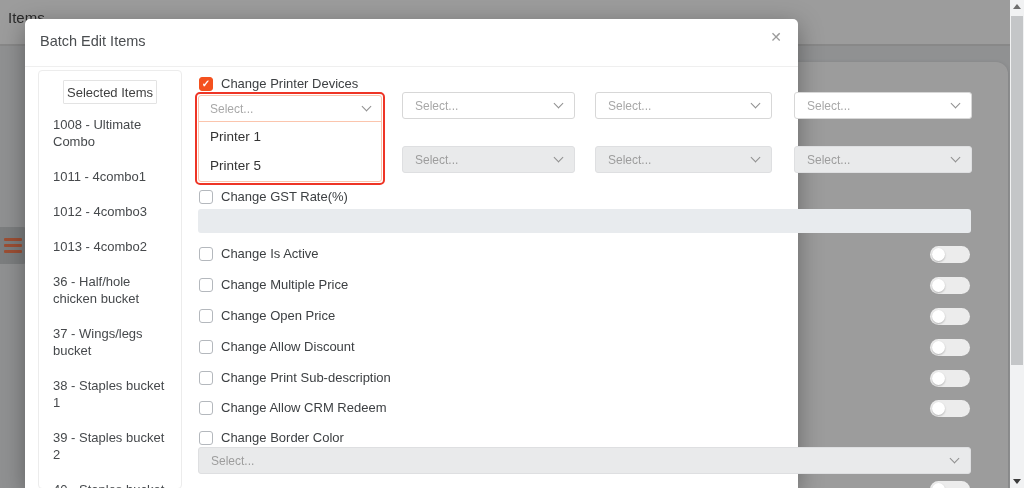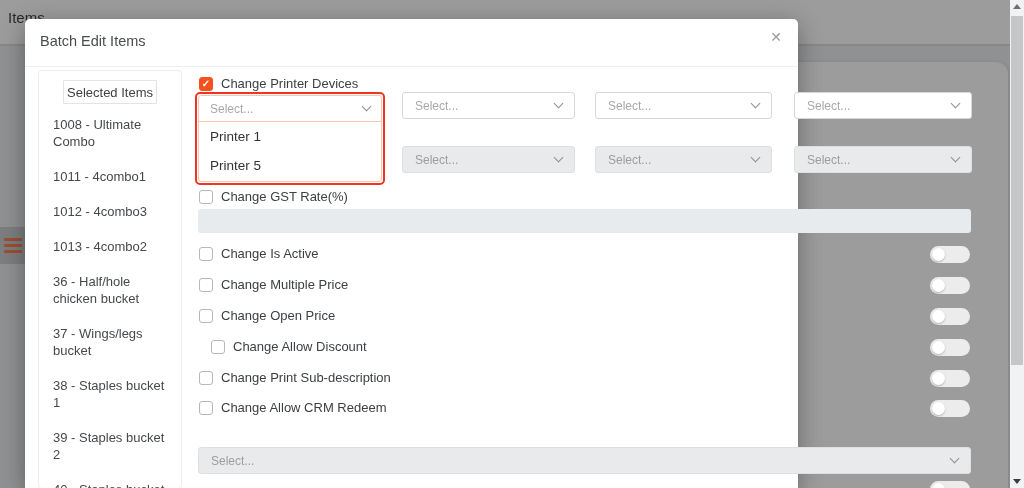--- a/index.html
+++ b/index.html
@@ -186,21 +186,21 @@
     </div>
 
   <div class="cb-row" style="left:174px; top:289px;">
     <span class="cb"></span>
     <span class="cb-label">Change Open Price</span>
   </div>
   <div class="toggle" style="top:289px;">
       <span class="knob"></span>
     </div>
 
-  <div class="cb-row" style="left:174px; top:320px;margin-left:12px;">
+  <div class="cb-row" style="left:174px; top:320px;">
     <span class="cb"></span>
     <span class="cb-label">Change Allow Discount</span>
   </div>
   <div class="toggle" style="top:320px;">
       <span class="knob"></span>
     </div>
 
   <div class="cb-row" style="left:174px; top:351px;">
     <span class="cb"></span>
     <span class="cb-label">Change Print Sub-description</span>
@@ -210,20 +210,24 @@
     </div>
 
   <div class="cb-row" style="left:174px; top:381px;">
     <span class="cb"></span>
     <span class="cb-label">Change Allow CRM Redeem</span>
   </div>
   <div class="toggle" style="top:381px;">
       <span class="knob"></span>
     </div>
 
+  <div class="cb-row" style="left:174px; top:411px;">
+    <span class="cb"></span>
+    <span class="cb-label">Change Border Color</span>
+  </div>
   <div class="sel disabled" style="left:173px; top:428px; width:773px;">
     <span class="ph">Select...</span>
     <span class="chev"></span>
   </div>
 
   <div class="toggle" style="top:462px;">
       <span class="knob"></span>
     </div>
 </div>
 

